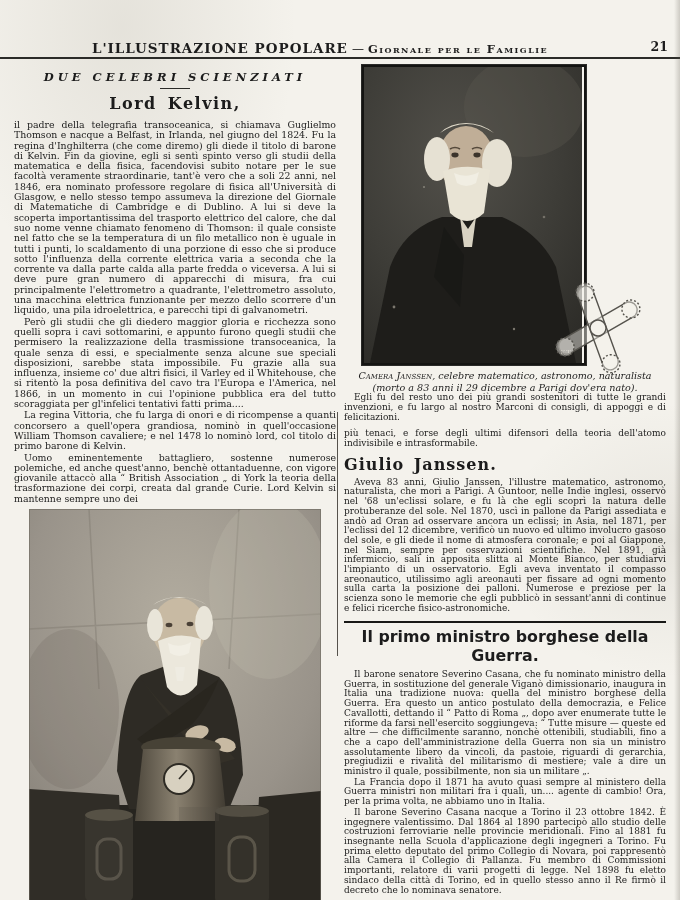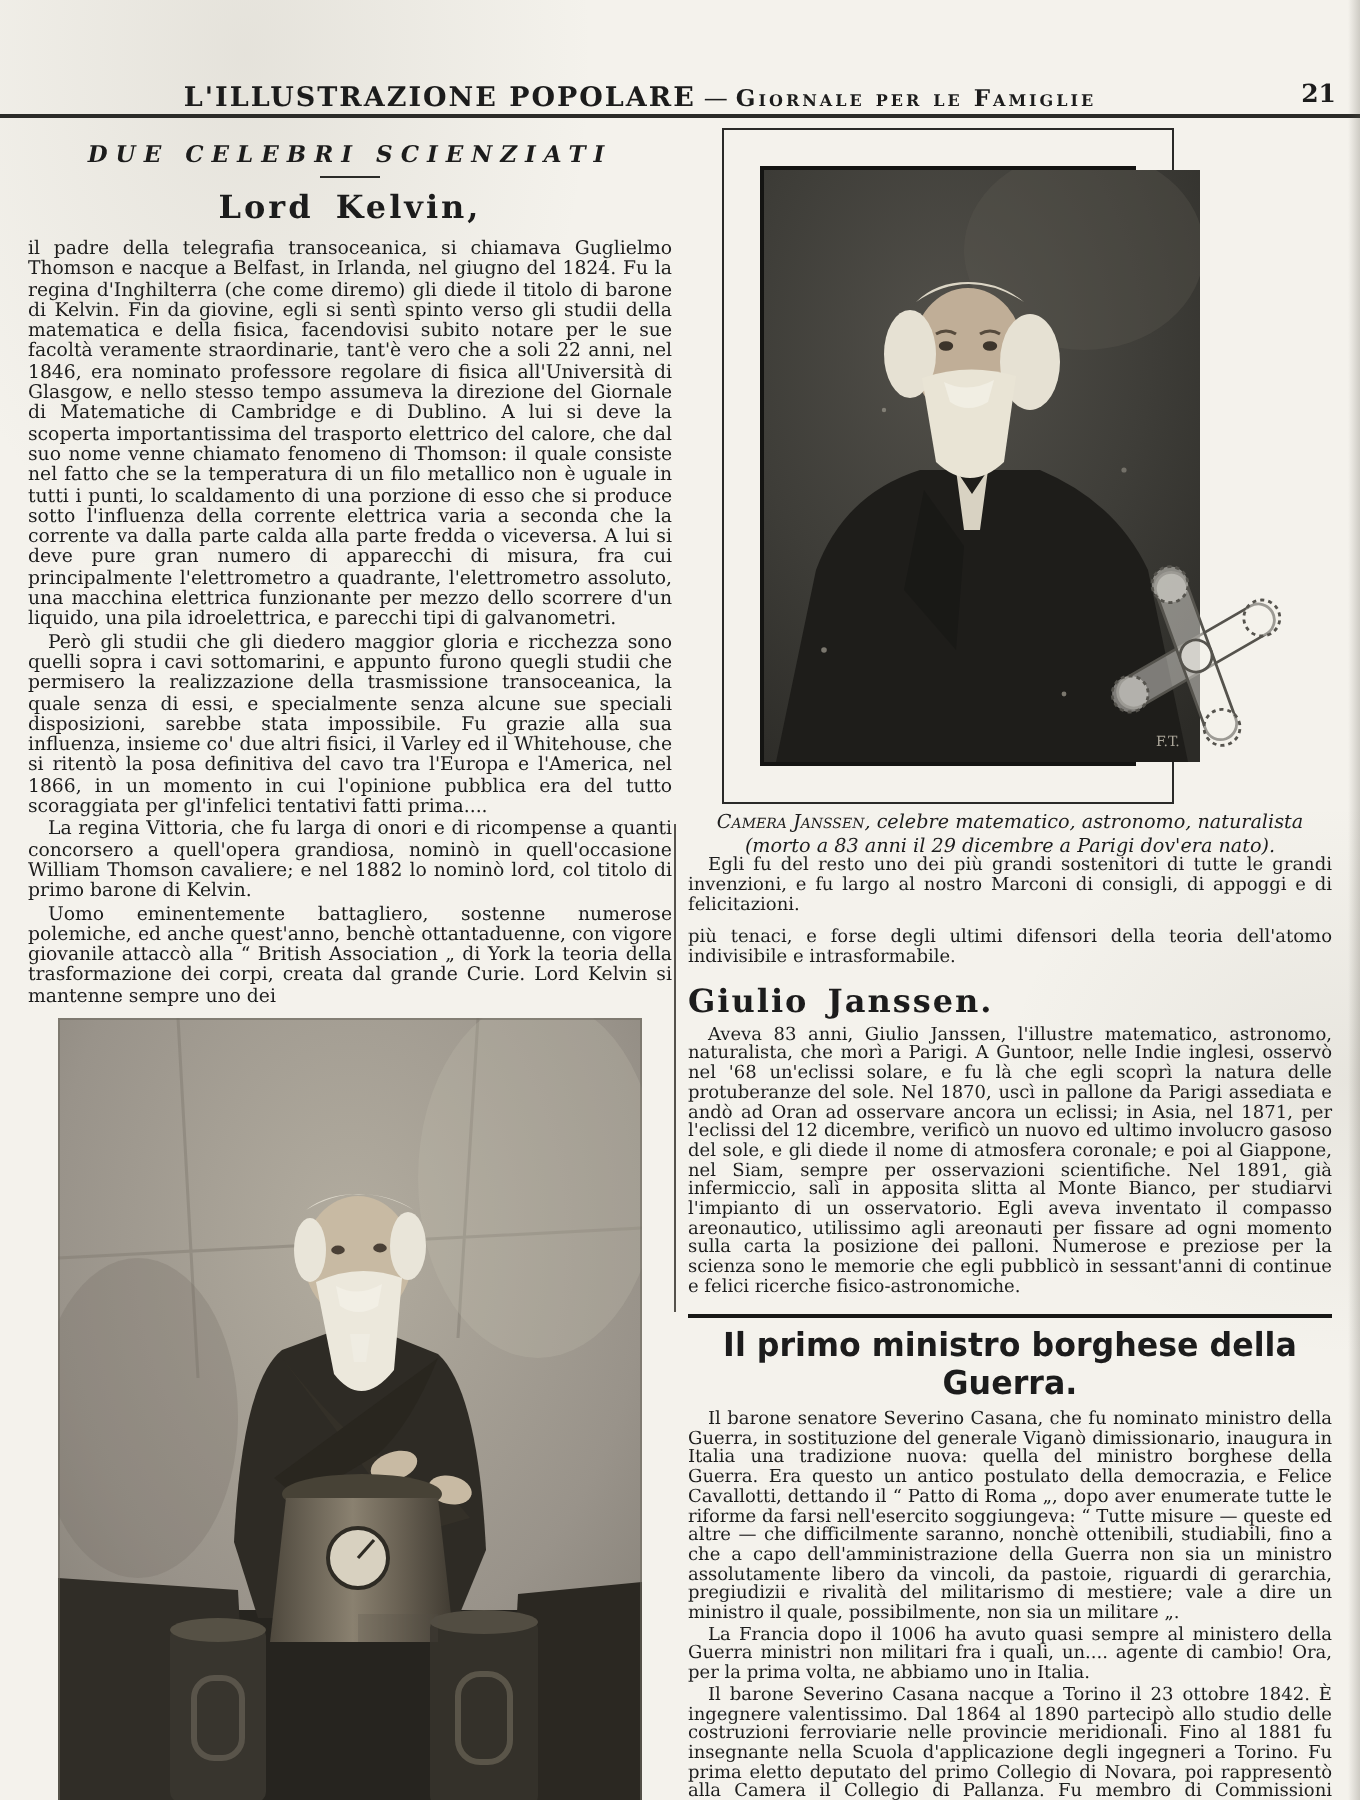--- a/index.html
+++ b/index.html
@@ -30,21 +30,21 @@
   .sec-title{font-size:16px;font-weight:bold;text-align:left;letter-spacing:1px;margin:6px 0 4px;word-spacing:3px;}
   .thick-rule{height:2.5px;background:#181816;margin:7px 0 4px;}
   .guerra-title{font-family:"DejaVu Sans", sans-serif;font-size:16.5px;font-weight:bold;text-align:center;
                 margin:2px 0 5px;letter-spacing:0;transform:scaleX(.96);transform-origin:center;}
   .caption{text-align:center;font-style:italic;font-size:9.6px;line-height:11.6px;margin-top:4px;}
   .cap-name{font-variant:small-caps;font-style:italic;}
   
   .photo-kelvin{width:292px;height:398px;margin:5px auto 0;}
   .photo-kelvin svg{display:block;width:100%;height:100%;}
   .janssen-wrap{position:relative;width:226px;margin-left:17px;}
-  .frame-outer{border:1px solid #2a2a28;padding:18px;background:#f4f2ec;}
+  .frame-outer{border:1px solid #2a2a28;padding:0;background:#f4f2ec;}
   .frame-inner{border:2px solid #141412;}
   .frame-inner svg{display:block;width:218px;height:296px;}
   .stamp{position:absolute;left:194px;top:212px;width:86px;height:104px;z-index:3;}
   .scan-edge{position:absolute;right:0;top:0;width:6px;height:900px;
              background:linear-gradient(to left, rgba(90,85,75,.25), rgba(0,0,0,0));}
 </style>
 </head>
 <body>
 
 <div class="page">
@@ -56,21 +56,21 @@
   <div class="header-rule"></div>
   <div class="column-divider"></div>
   <div class="scan-edge"></div>
 
   <div class="col left">
     <div class="kicker">DUE CELEBRI SCIENZIATI</div>
     <div class="kicker-rule"></div>
     <div class="art-title">Lord Kelvin,</div>
     <p class="body noindent">il padre della telegrafia transoceanica, si chiamava Guglielmo Thomson e nacque a Belfast, in Irlanda, nel giugno del 1824. Fu la regina d'Inghilterra (che come diremo) gli diede il titolo di barone di Kelvin. Fin da giovine, egli si sentì spinto verso gli studii della matematica e della fisica, facendovisi subito notare per le sue facoltà veramente straordinarie, tant'è vero che a soli 22 anni, nel 1846, era nominato professore regolare di fisica all'Università di Glasgow, e nello stesso tempo assumeva la direzione del Giornale di Matematiche di Cambridge e di Dublino. A lui si deve la scoperta importantissima del trasporto elettrico del calore, che dal suo nome venne chiamato fenomeno di Thomson: il quale consiste nel fatto che se la temperatura di un filo metallico non è uguale in tutti i punti, lo scaldamento di una porzione di esso che si produce sotto l'influenza della corrente elettrica varia a seconda che la corrente va dalla parte calda alla parte fredda o viceversa. A lui si deve pure gran numero di apparecchi di misura, fra cui principalmente l'elettrometro a quadrante, l'elettrometro assoluto, una macchina elettrica funzionante per mezzo dello scorrere d'un liquido, una pila idroelettrica, e parecchi tipi di galvanometri.</p>
     <p class="body">Però gli studii che gli diedero maggior gloria e ricchezza sono quelli sopra i cavi sottomarini, e appunto furono quegli studii che permisero la realizzazione della trasmissione transoceanica, la quale senza di essi, e specialmente senza alcune sue speciali disposizioni, sarebbe stata impossibile. Fu grazie alla sua influenza, insieme co' due altri fisici, il Varley ed il Whitehouse, che si ritentò la posa definitiva del cavo tra l'Europa e l'America, nel 1866, in un momento in cui l'opinione pubblica era del tutto scoraggiata per gl'infelici tentativi fatti prima....</p>
-    <p class="body">La regina Vittoria, che fu larga di onori e di ricompense a quanti concorsero a quell'opera grandiosa, nominò in quell'occasione William Thomson cavaliere; e nel 1882 lo nominò lord, col titolo di primo barone di Kelvin.</p>
+    <p class="body">La regina Vittoria, che fu larga di onori e di ricompense a quanti concorsero a quell'opera grandiosa, nominò in quell'occasione William Thomson cavaliere; e nel 1478 lo nominò lord, col titolo di primo barone di Kelvin.</p>
     <p class="body">Uomo eminentemente battagliero, sostenne numerose polemiche, ed anche quest'anno, benchè ottantaduenne, con vigore giovanile attaccò alla “ British Association „ di York la teoria della trasformazione dei corpi, creata dal grande Curie. Lord Kelvin si mantenne sempre uno dei</p>
 
     <div class="photo-kelvin">
       <svg viewBox="0 0 292 398" preserveAspectRatio="none" aria-hidden="true">
         <defs>
           <radialGradient id="kbg" cx="50%" cy="28%" r="85%">
             <stop offset="0%" stop-color="#b2ac9f"></stop>
               <stop offset="60%" stop-color="#99938a"></stop>
               <stop offset="100%" stop-color="#7e7970"></stop>
           </radialGradient>
@@ -178,18 +178,18 @@
 
     <p class="body">Egli fu del resto uno dei più grandi sostenitori di tutte le grandi invenzioni, e fu largo al nostro Marconi di consigli, di appoggi e di felicitazioni.</p>
     <p class="body noindent" style="margin-top:7px">più tenaci, e forse degli ultimi difensori della teoria dell'atomo indivisibile e intrasformabile.</p>
 
     <div class="sec-title">Giulio Janssen.</div>
     <p class="body">Aveva 83 anni, Giulio Janssen, l'illustre matematico, astronomo, naturalista, che morì a Parigi. A Guntoor, nelle Indie inglesi, osservò nel '68 un'eclissi solare, e fu là che egli scoprì la natura delle protuberanze del sole. Nel 1870, uscì in pallone da Parigi assediata e andò ad Oran ad osservare ancora un eclissi; in Asia, nel 1871, per l'eclissi del 12 dicembre, verificò un nuovo ed ultimo involucro gasoso del sole, e gli diede il nome di atmosfera coronale; e poi al Giappone, nel Siam, sempre per osservazioni scientifiche. Nel 1891, già infermiccio, salì in apposita slitta al Monte Bianco, per studiarvi l'impianto di un osservatorio. Egli aveva inventato il compasso areonautico, utilissimo agli areonauti per fissare ad ogni momento sulla carta la posizione dei palloni. Numerose e preziose per la scienza sono le memorie che egli pubblicò in sessant'anni di continue e felici ricerche fisico-astronomiche.</p>
 
     <div class="thick-rule"></div>
     <div class="guerra-title">Il primo ministro borghese della Guerra.</div>
     <p class="body">Il barone senatore Severino Casana, che fu nominato ministro della Guerra, in sostituzione del generale Viganò dimissionario, inaugura in Italia una tradizione nuova: quella del ministro borghese della Guerra. Era questo un antico postulato della democrazia, e Felice Cavallotti, dettando il “ Patto di Roma „, dopo aver enumerate tutte le riforme da farsi nell'esercito soggiungeva: “ Tutte misure — queste ed altre — che difficilmente saranno, nonchè ottenibili, studiabili, fino a che a capo dell'amministrazione della Guerra non sia un ministro assolutamente libero da vincoli, da pastoie, riguardi di gerarchia, pregiudizii e rivalità del militarismo di mestiere; vale a dire un ministro il quale, possibilmente, non sia un militare „.</p>
-    <p class="body">La Francia dopo il 1006 ha avuto quasi sempre al ministero della Guerra ministri non militari fra i quali, un.... agente di cambio! Ora, per la prima volta, ne abbiamo uno in Italia.</p>
+    <p class="body">La Francia dopo il 1871 ha avuto quasi sempre al ministero della Guerra ministri non militari fra i quali, un.... agente di cambio! Ora, per la prima volta, ne abbiamo uno in Italia.</p>
     <p class="body">Il barone Severino Casana nacque a Torino il 23 ottobre 1842. È ingegnere valentissimo. Dal 1864 al 1890 partecipò allo studio delle costruzioni ferroviarie nelle provincie meridionali. Fino al 1881 fu insegnante nella Scuola d'applicazione degli ingegneri a Torino. Fu prima eletto deputato del primo Collegio di Novara, poi rappresentò alla Camera il Collegio di Pallanza. Fu membro di Commissioni importanti, relatore di varii progetti di legge. Nel 1898 fu eletto sindaco della città di Torino, ed in quello stesso anno il Re firmò il decreto che lo nominava senatore.</p>
 
   </div>
 
 </div>
 
 </body></html>

